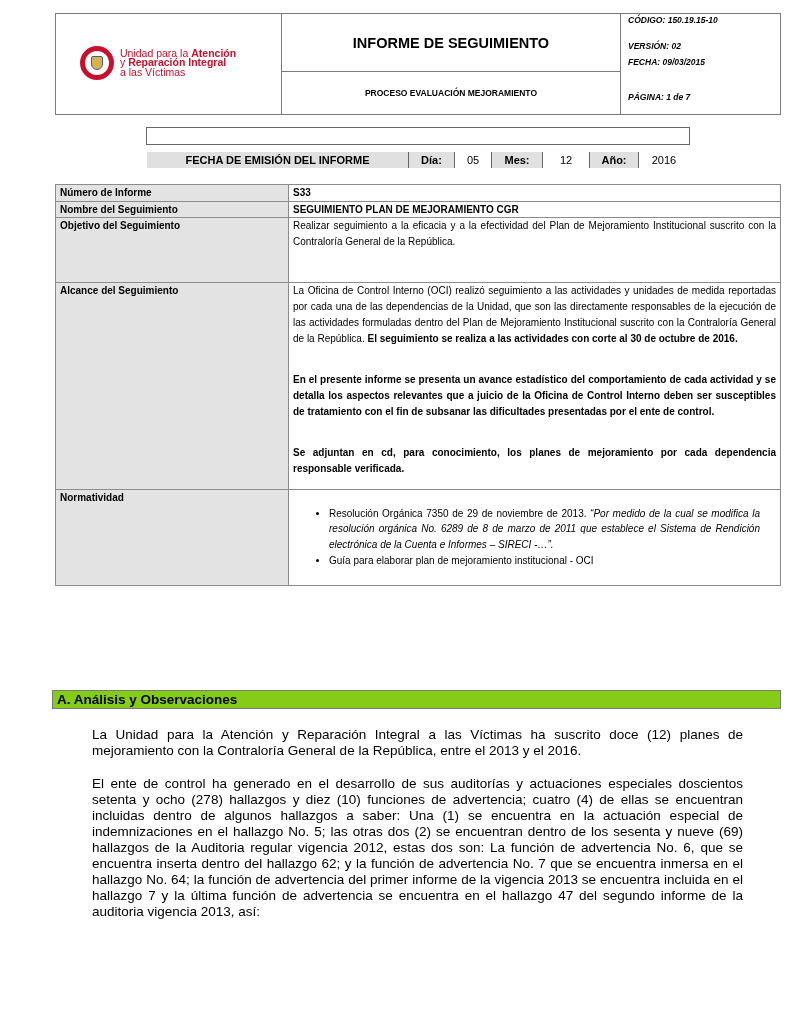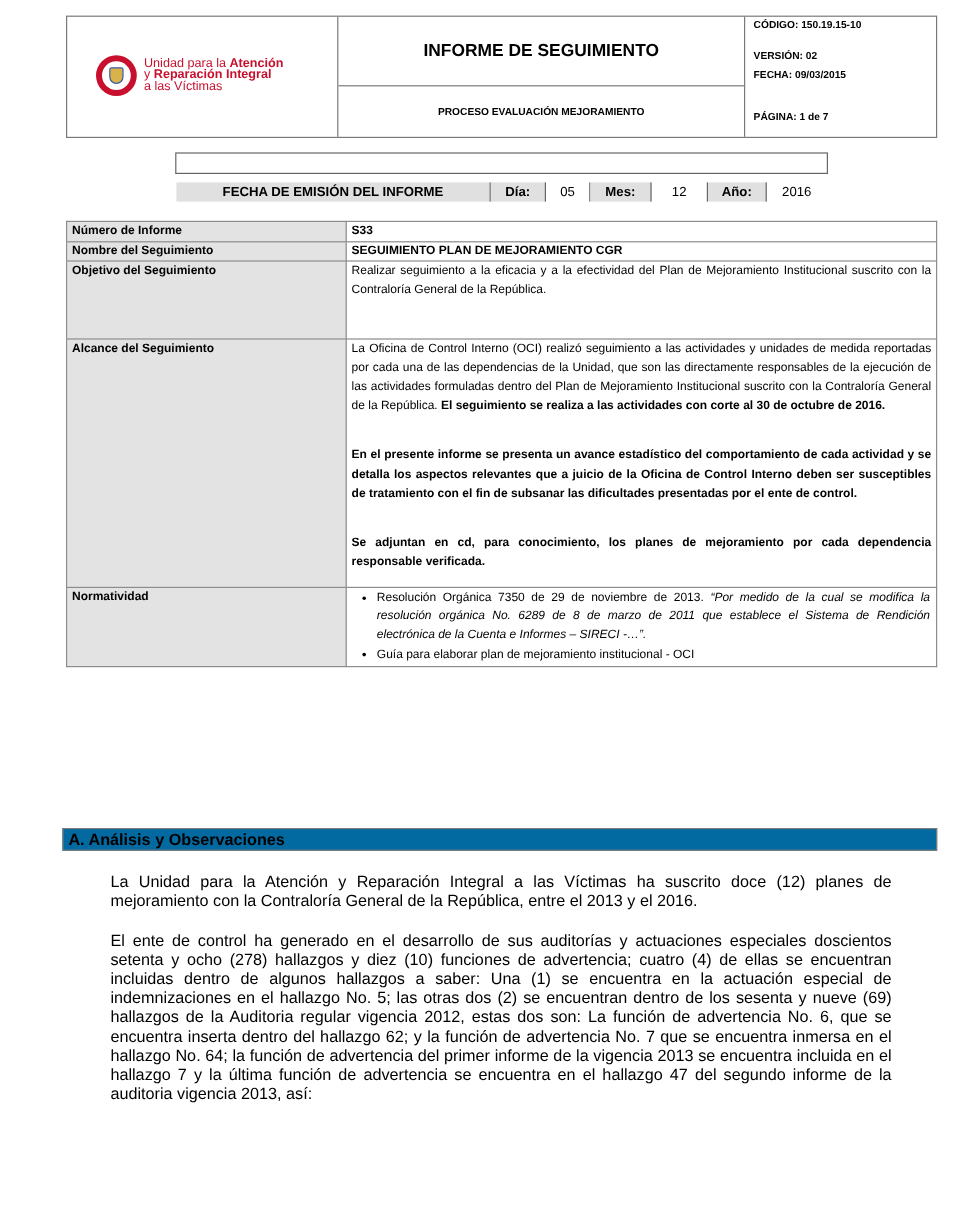--- a/index.html
+++ b/index.html
@@ -13,21 +13,21 @@
            border-right: 1px solid #7a7a7a; box-sizing: border-box; }
     .hdr .title-cell { position: absolute; left: 226px; top: 0; width: 339px; height: 58px;
            border-right: 1px solid #7a7a7a; border-bottom: 1px solid #7a7a7a; box-sizing: border-box;
            display: flex; align-items: center; justify-content: center;
            font-weight: bold; font-size: 14.5px; }
     .hdr .proc-cell { position: absolute; left: 226px; top: 58px; width: 339px; height: 42px;
            border-right: 1px solid #7a7a7a; box-sizing: border-box;
            display: flex; align-items: center; justify-content: center;
            font-weight: bold; font-size: 8.5px; }
     .hdr .meta-cell { position: absolute; left: 565px; top: 0; width: 159px; height: 100px;
-           font-weight: bold; font-size: 8.5px; }
+           font-weight: bold; font-size: 8.5px; font-style: italic; }
     .hdr .meta-cell div { position: absolute; left: 7px; }
     .logo { position: absolute; left: 24px; top: 32px; display: flex; align-items: center; }
     .seal { width: 34px; height: 34px; border-radius: 50%; background: #c8102e;
             display: flex; align-items: center; justify-content: center; }
     .seal-inner { width: 24px; height: 24px; border-radius: 50%; background: #fff;
             display: flex; align-items: center; justify-content: center; }
     .seal-core { width: 12px; height: 14px; background: #d9b24a; border-radius: 2px 2px 6px 6px;
             border: 1px solid #3b5ea8; box-sizing: border-box; }
     .logo-text { margin-left: 6px; color: #c8102e; font-size: 10.5px; line-height: 9.5px; }
     .logo-text b { font-weight: bold; }
@@ -41,27 +41,27 @@
     .datebar .lbl { background: #e0e0e0; font-weight: bold; }
 
     
     .info { position: absolute; left: 55px; top: 184px; width: 726px;
             border-collapse: collapse; font-size: 10px; }
     .info td { border: 1px solid #8c8c8c; vertical-align: top; padding: 0 4px; line-height: 15.7px; }
     .info td.k { background: #e3e3e3; width: 224px; font-weight: bold; }
     .info td.v { text-align: justify; }
     .info p { margin: 0; }
     .info p + p { margin-top: 26px; font-weight: bold; }
-    .info ul { margin: 1px; padding-left: 20px; list-style: disc; }
+    .info ul { margin: 16px; padding-left: 20px; list-style: disc; }
     .info li { text-align: justify; }
     .info i { font-style: italic; }
 
     
     .sec { position: absolute; left: 52px; top: 690px; width: 729px; height: 19px;
-           background: #0369a1; border: 1px solid #7a7a7a; box-sizing: border-box;
+           background: #84cc16; border: 1px solid #7a7a7a; box-sizing: border-box;
            font-weight: bold; font-size: 13.5px; line-height: 17px; padding-left: 4px; }
     .body-text { position: absolute; left: 92px; width: 651px; font-size: 13.5px;
            line-height: 16px; text-align: justify; }
   </style>
 </head>
 <body>
 
 <div class="hdr">
   <div class="logo-cell">
     <div class="logo">

